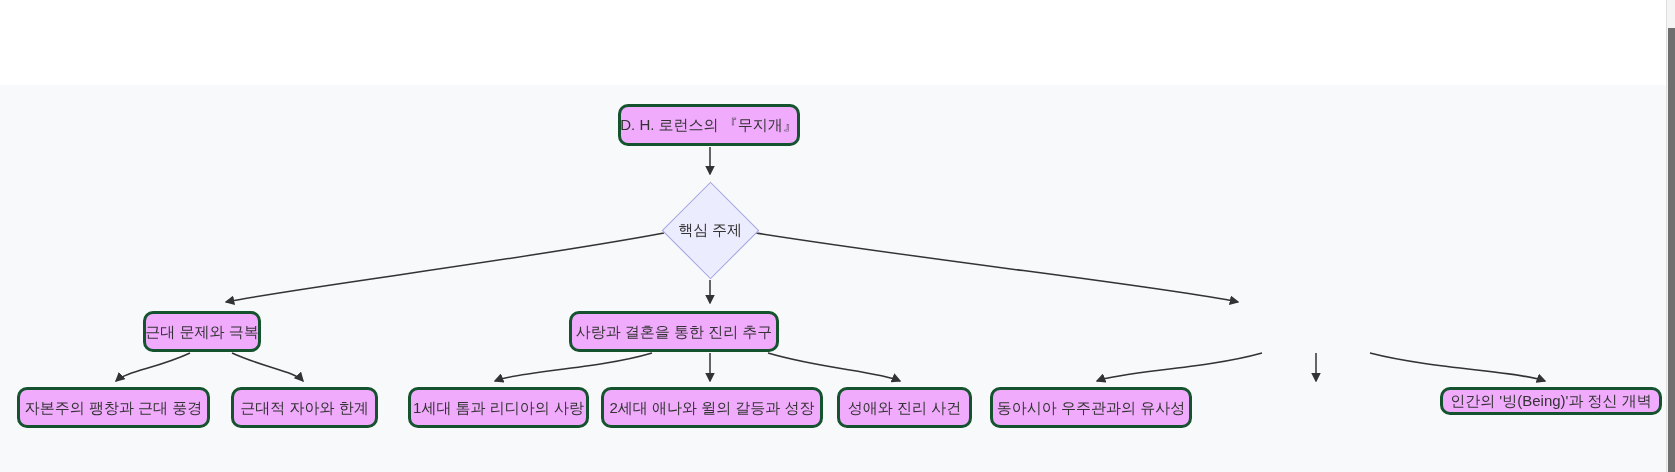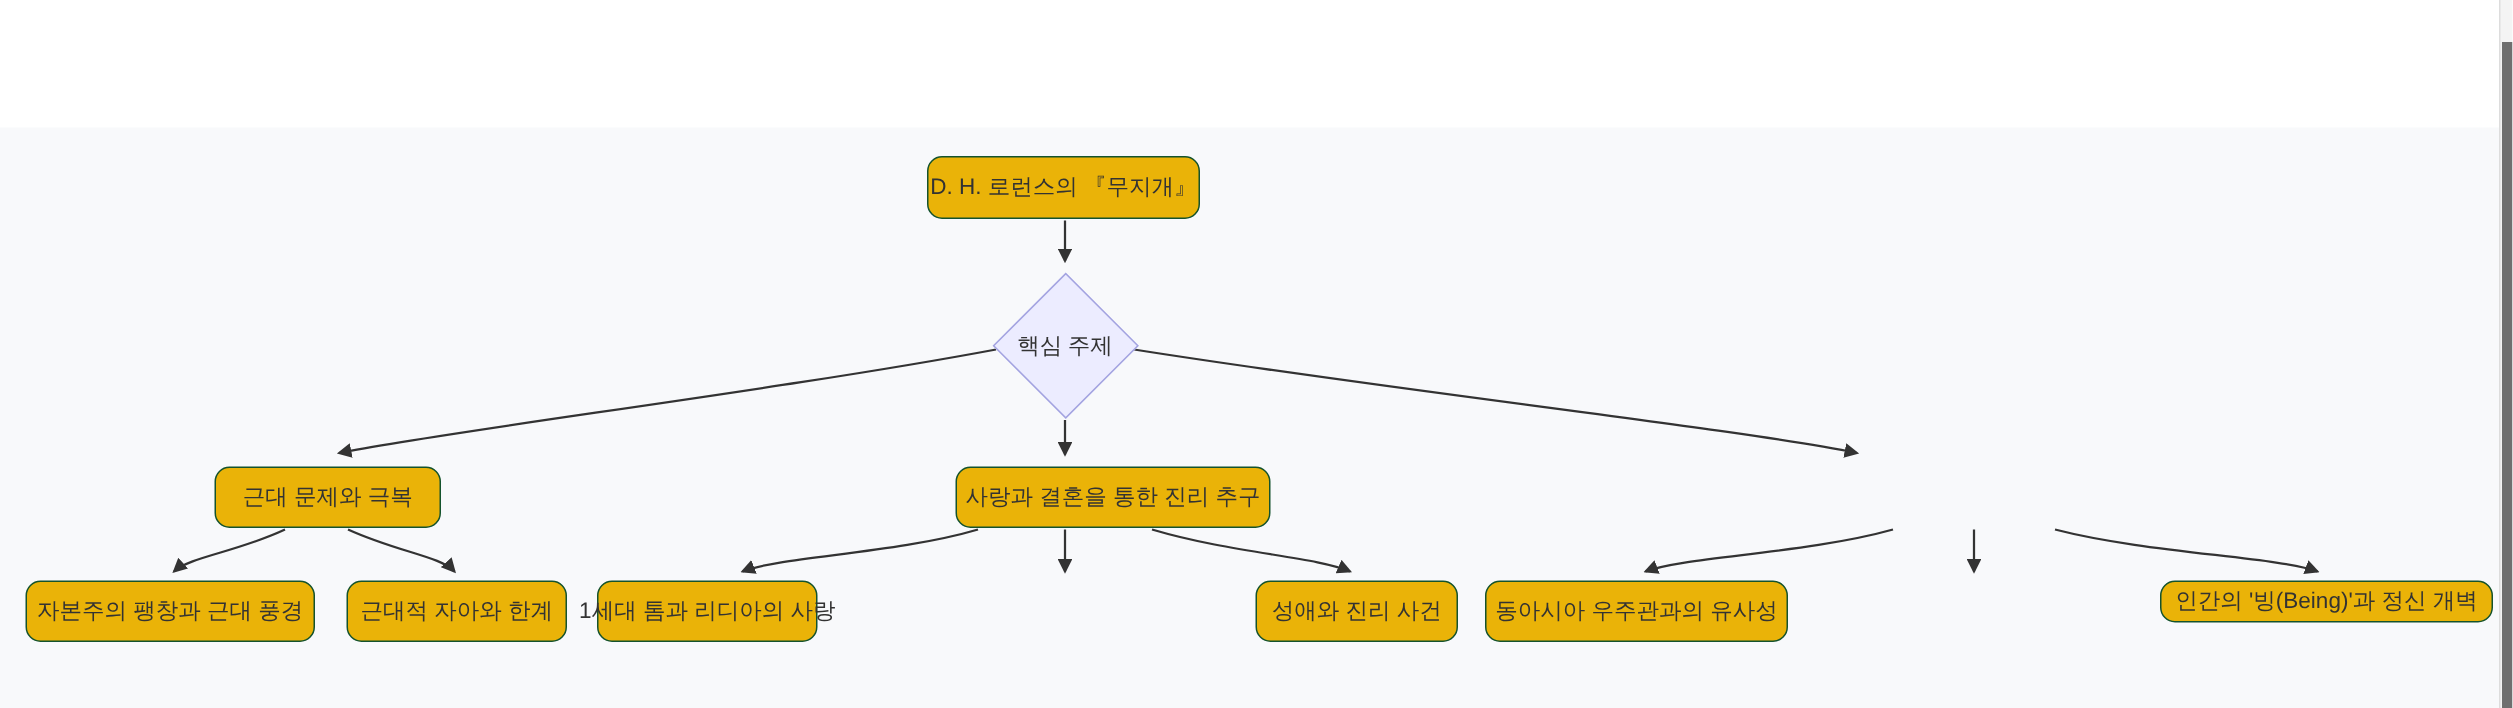--- a/index.html
+++ b/index.html
@@ -7,21 +7,21 @@
     position:relative;width:1675px;height:472px;overflow:hidden;
     background:#ffffff;font-family:"Liberation Sans","DejaVu Sans",sans-serif;
   }
   .canvas{
     position:absolute;left:0;top:85px;width:1666px;height:387px;
     background:#f8f9fb;
   }
   .edges{position:absolute;left:0;top:0;width:1675px;height:472px;pointer-events:none;}
   .node{
     position:absolute;display:flex;align-items:center;justify-content:center;
-    background:#eab308;border:1px solid #14532d;border-radius:10px;
+    background:#f0abfc;border:3px solid #14532d;border-radius:10px;
     font-size:15px;color:#333333;white-space:nowrap;box-sizing:border-box;
     line-height:1.2;
   }
   .diamond-wrap{position:absolute;left:662px;top:182px;width:96px;height:96px;}
   .diamond-shape{
     position:absolute;left:14px;top:14px;width:67px;height:67px;
     background:#ececff;border:1px solid #a3a3e0;transform:rotate(45deg);
   }
   .diamond-label{
     position:absolute;left:0;top:0;width:96px;height:96px;
@@ -68,35 +68,38 @@
 
   <div class="node" style="left:618px;top:104px;width:182px;height:42px">
     <span>D. H. 로런스의 『무지개』</span>
   </div>
 
   <div class="diamond-wrap">
     <div class="diamond-shape"></div>
     <span class="diamond-label">핵심 주제</span>
   </div>
 
-  <div class="node" style="left:143px;top:311px;width:151px;height:41px">
+  <div class="node" style="left:143px;top:311px;width:118px;height:41px">
     <span>근대 문제와 극복</span>
   </div>
-  <div class="node" style="left:637px;top:311px;width:210px;height:41px">
+  <div class="node" style="left:569px;top:311px;width:210px;height:41px">
     <span>사랑과 결혼을 통한 진리 추구</span>
   </div>
 
   <div class="node" style="left:231px;top:387px;width:147px;height:41px">
     <span>근대적 자아와 한계</span>
   </div>
   <div class="node" style="left:17px;top:387px;width:193px;height:41px">
     <span>자본주의 팽창과 근대 풍경</span>
   </div>
-  <div class="node" style="left:398px;top:387px;width:147px;height:41px">
+  <div class="node" style="left:408px;top:387px;width:181px;height:41px">
     <span>1세대 톰과 리디아의 사랑</span>
+  </div>
+  <div class="node" style="left:601px;top:387px;width:222px;height:41px">
+    <span>2세대 애나와 윌의 갈등과 성장</span>
   </div>
   <div class="node" style="left:990px;top:387px;width:202px;height:41px">
     <span>동아시아 우주관과의 유사성</span>
   </div>
   <div class="node" style="left:837px;top:387px;width:135px;height:41px">
     <span>성애와 진리 사건</span>
   </div>
   <div class="node" style="left:1440px;top:387px;width:222px;height:28px">
     <span>인간의 '빙(Being)'과 정신 개벽</span>
   </div>

